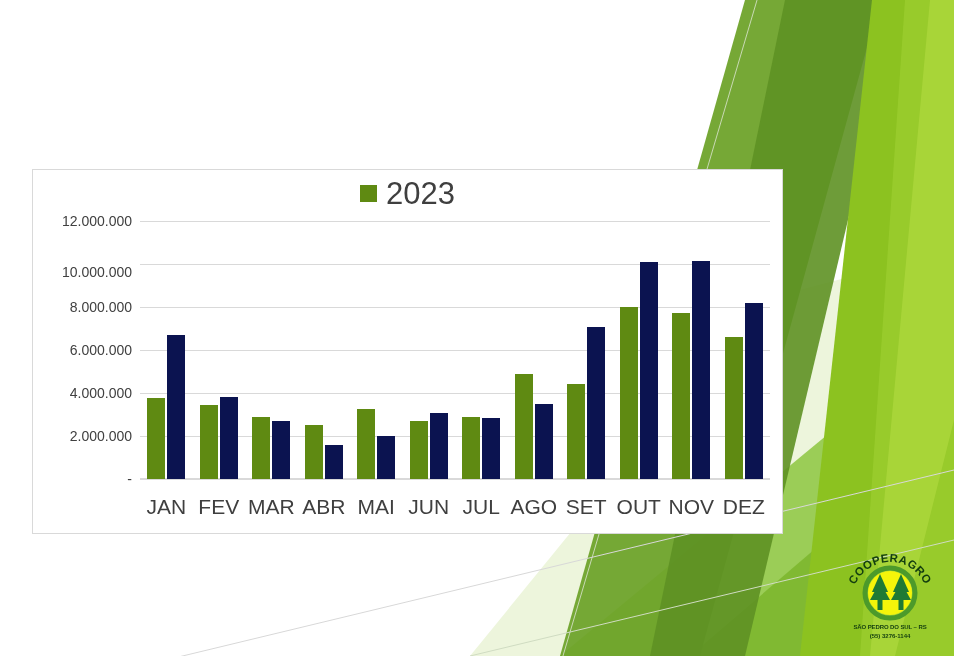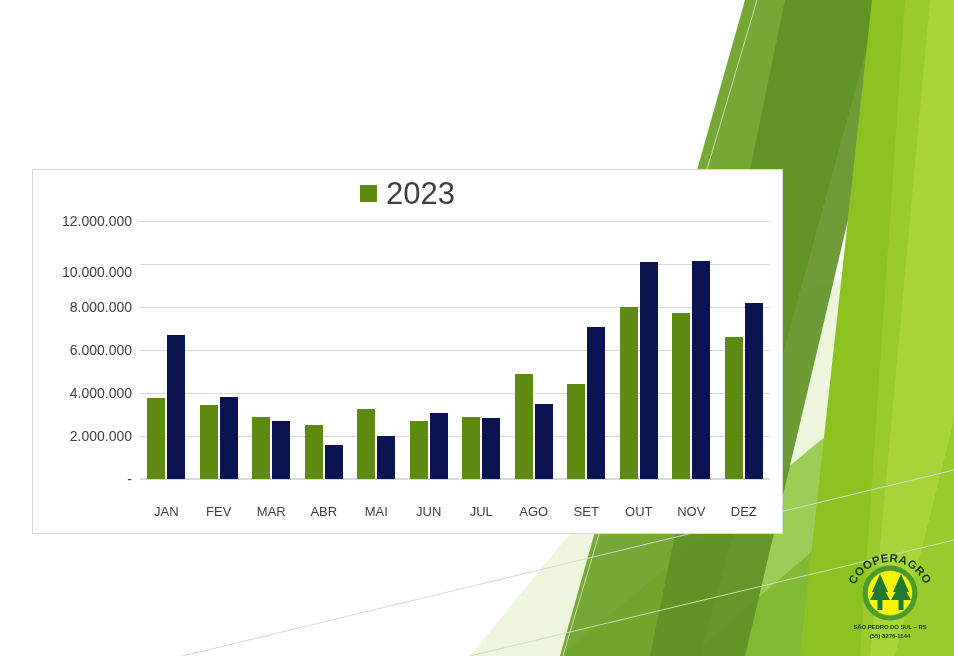--- a/index.html
+++ b/index.html
@@ -132,21 +132,21 @@
   #x-labels {
     position: absolute;
     left: 107px;
     right: 12px;
     bottom: 14px;
     display: flex;
   }
   .xtick {
     flex: 1 1 0;
     text-align: center;
-    font-size: 13px;
+    font-size: 21px;
     color: #3f3f3f;
   }
 
   
   #logo {
     position: absolute;
     left: 836px;
     top: 548px;
     width: 108px;
     height: 104px;

